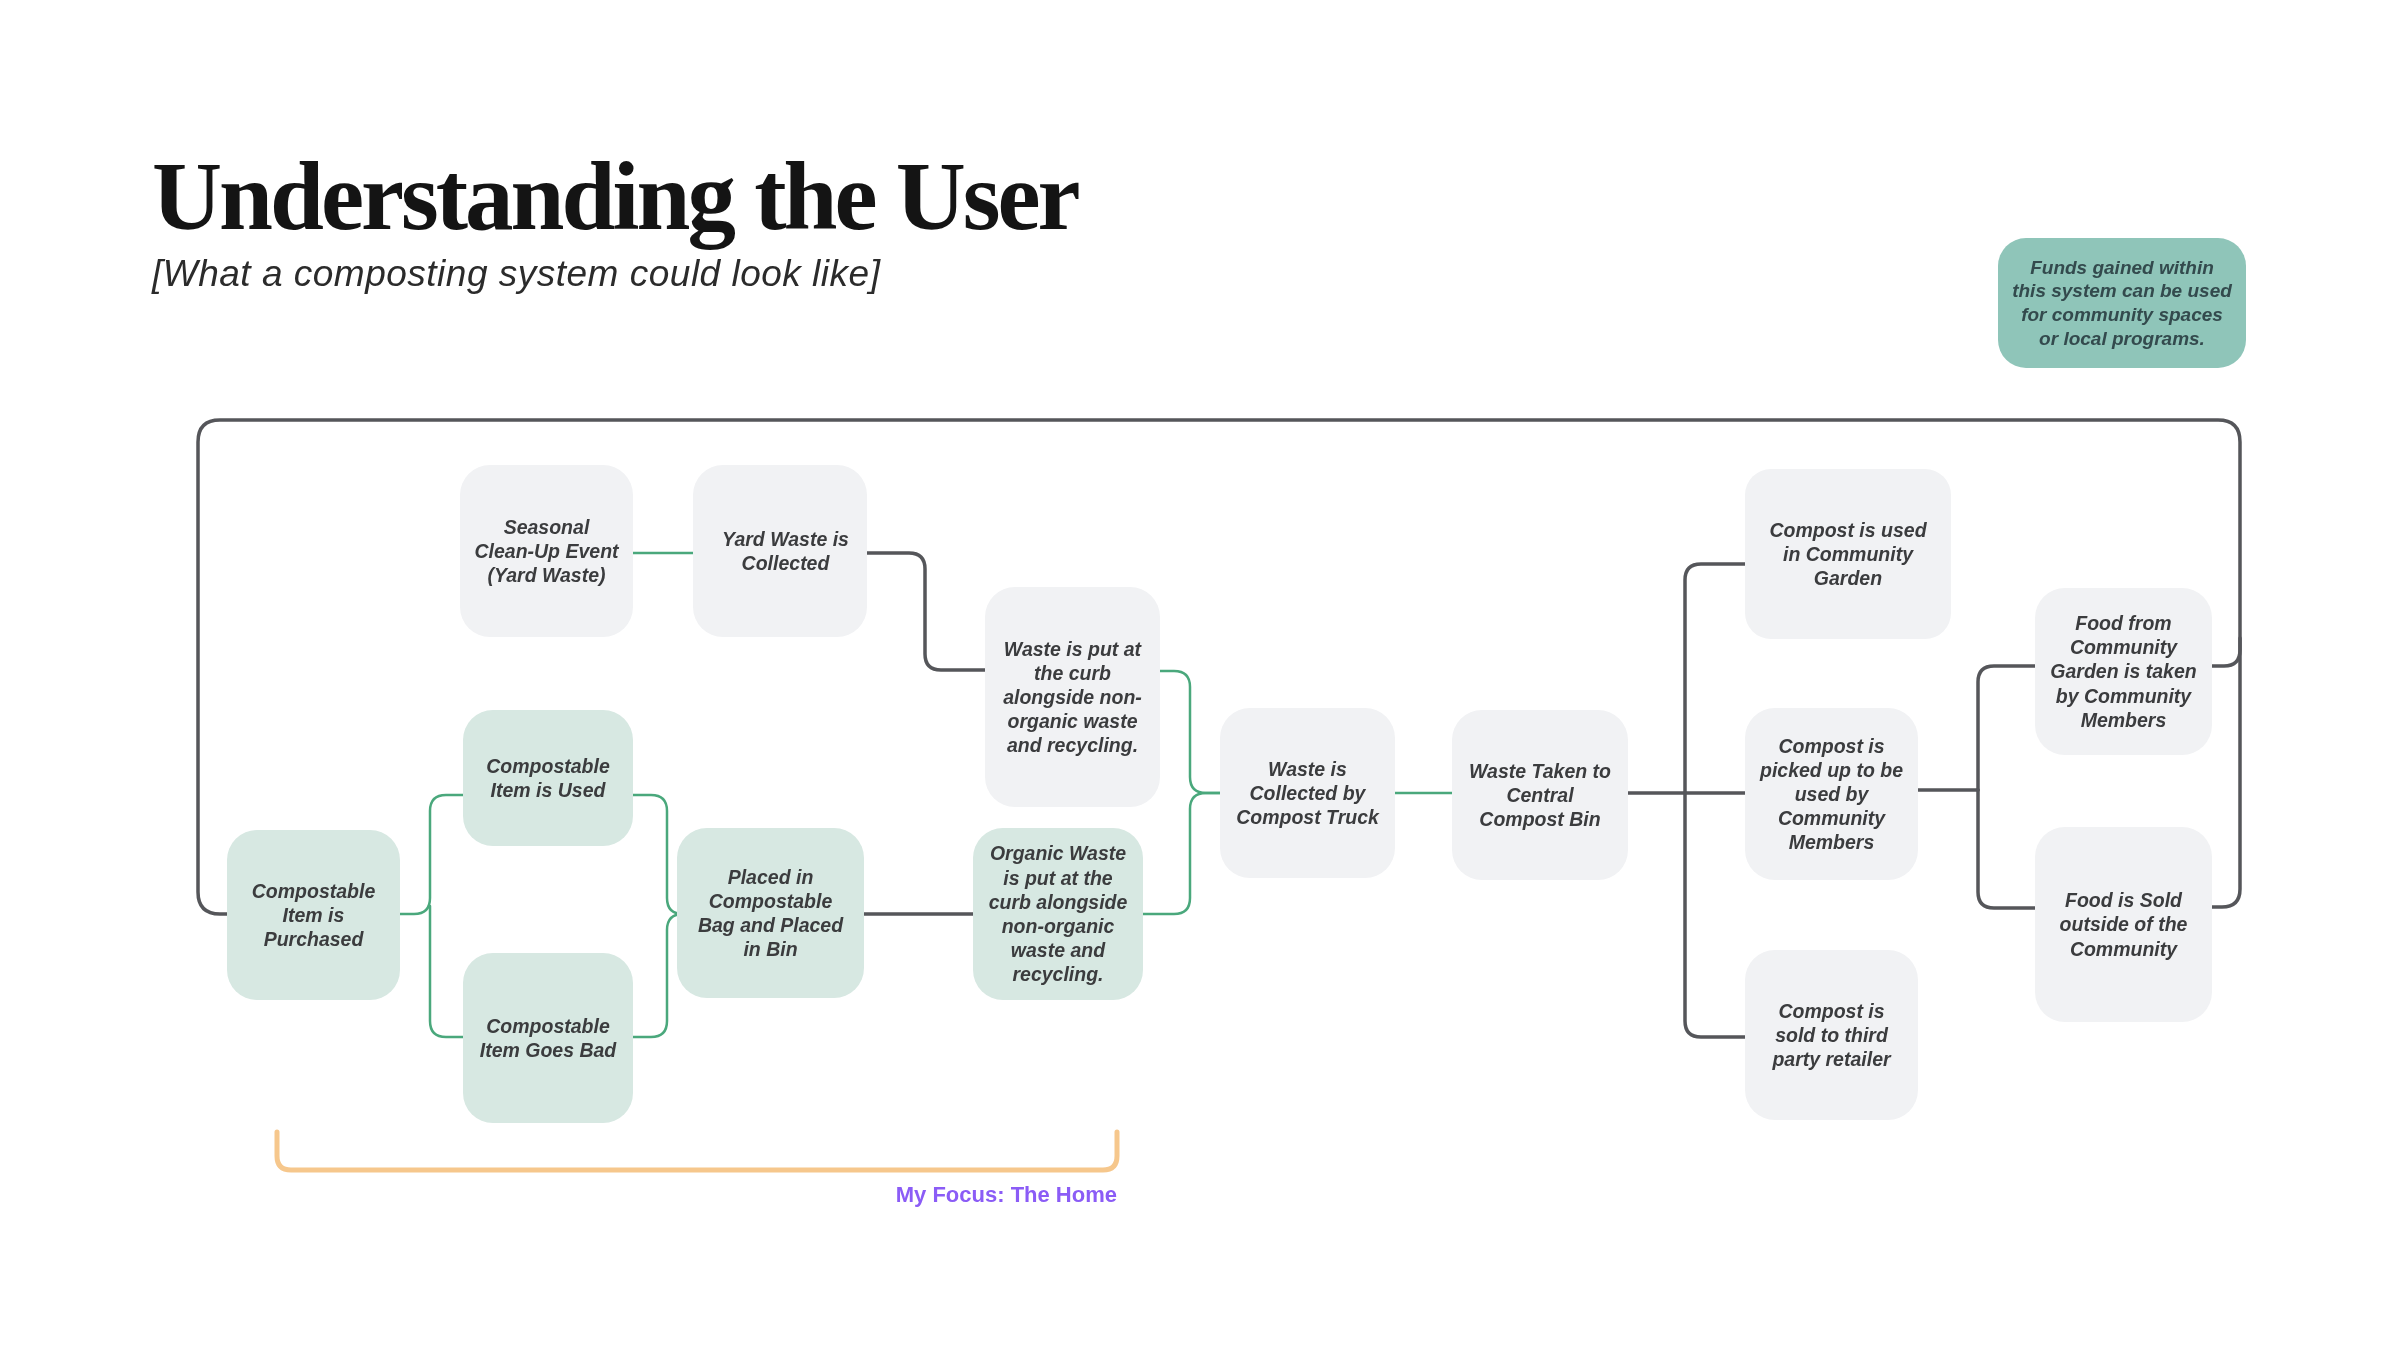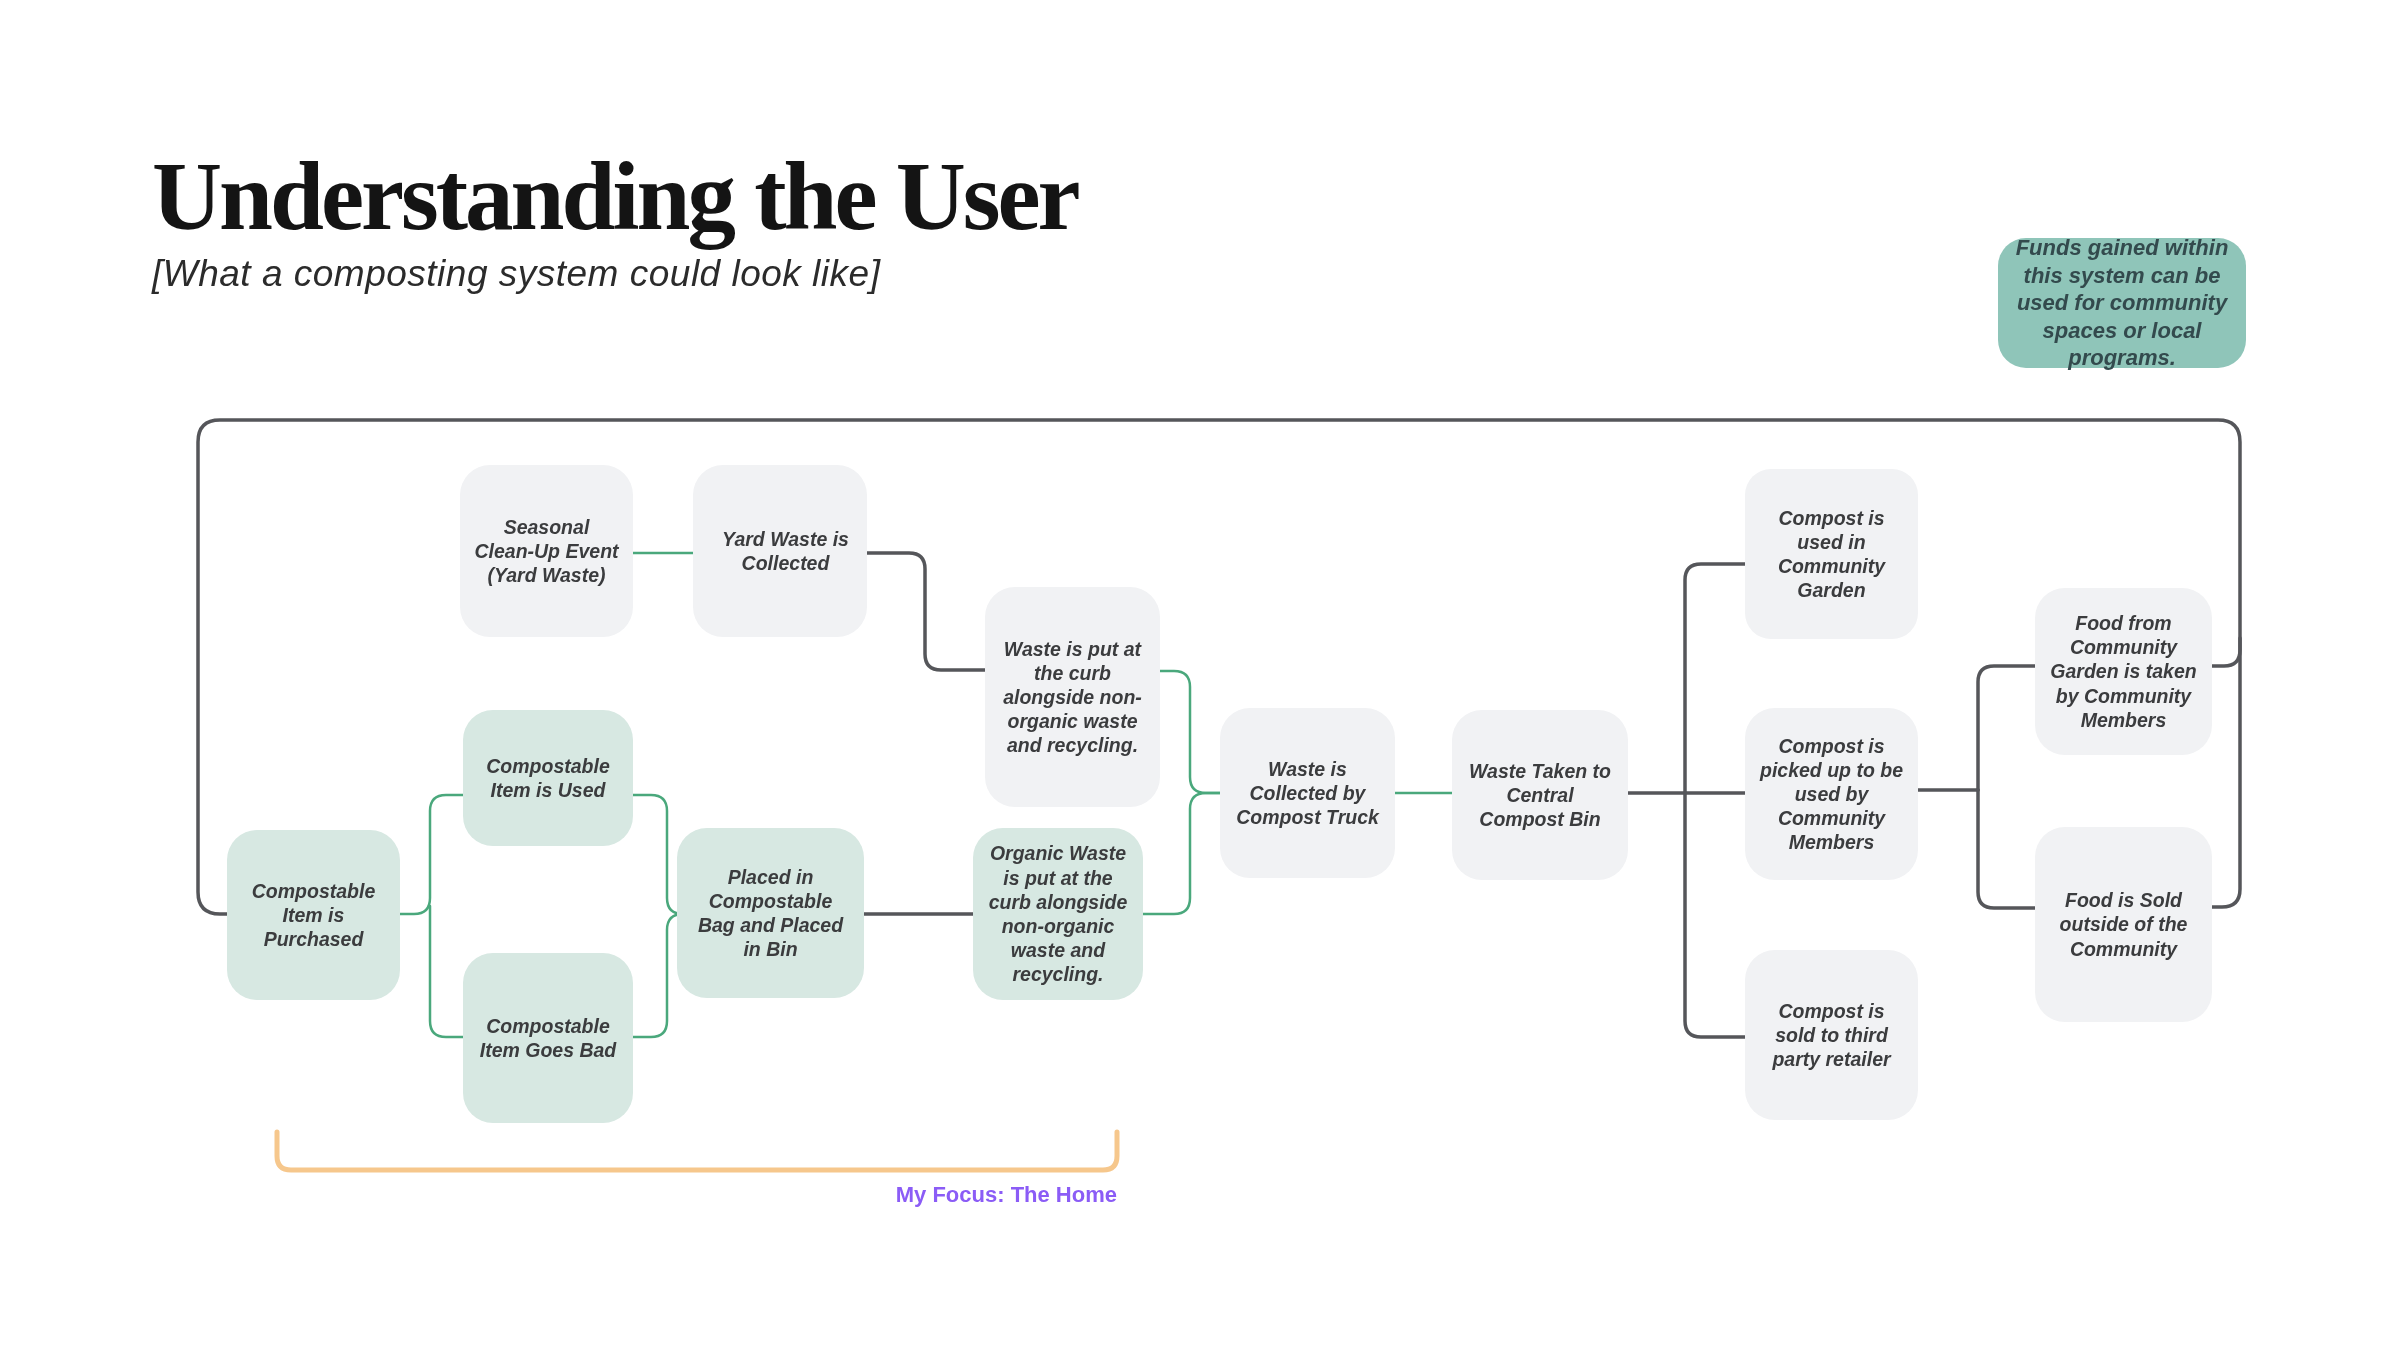--- a/index.html
+++ b/index.html
@@ -28,21 +28,21 @@
   }
   .page-subtitle{
     margin-top:6px;font-style:italic;font-size:37px;letter-spacing:0.5px;
     color:var(--subtitle-color);white-space:nowrap;
   }
   .note{
     position:absolute;left:1998px;top:238px;width:248px;height:130px;
     background:var(--note-teal);border-radius:28px;
     display:flex;align-items:center;justify-content:center;
     padding:8px 14px;box-sizing:border-box;
-    font-style:italic;font-weight:700;font-size:22px;line-height:1.25;
+    font-style:italic;font-weight:700;font-size:19px;line-height:1.25;
     color:var(--note-text);text-align:center;
   }
   .connectors{position:absolute;left:0;top:0;width:2400px;height:1350px;}
   .ln-dark{fill:none;stroke:var(--line-dark);stroke-width:3.5;stroke-linecap:round;}
   .ln-green{fill:none;stroke:var(--line-green);stroke-width:2.5;stroke-linecap:round;}
   .ln-orange{fill:none;stroke:var(--bracket-orange);stroke-width:5;stroke-linecap:round;}
   .node{
     position:absolute;border-radius:30px;display:flex;align-items:center;justify-content:center;
     padding:10px 14px;box-sizing:border-box;text-align:center;
     font-style:italic;font-weight:700;font-size:19.5px;line-height:1.24;
@@ -99,21 +99,21 @@
   <div class="node gray" style="left:460px;top:465px;width:173px;height:172px;">Seasonal Clean-Up Event (Yard Waste)</div>
   <div class="node gray" style="left:693px;top:465px;width:174px;height:172px;padding-left:25px;">Yard Waste is Collected</div>
   <div class="node gray" style="left:985px;top:587px;width:175px;height:220px;">Waste is put at the curb alongside non-organic waste and recycling.</div>
   <div class="node teal" style="left:463px;top:710px;width:170px;height:136px;">Compostable Item is Used</div>
   <div class="node teal" style="left:227px;top:830px;width:173px;height:170px;">Compostable Item is Purchased</div>
   <div class="node teal" style="left:463px;top:953px;width:170px;height:170px;">Compostable Item Goes Bad</div>
   <div class="node teal" style="left:677px;top:828px;width:187px;height:170px;">Placed in Compostable Bag and Placed in Bin</div>
   <div class="node teal" style="left:973px;top:828px;width:170px;height:172px;">Organic Waste is put at the curb alongside non-organic waste and recycling.</div>
   <div class="node gray" style="left:1220px;top:708px;width:175px;height:170px;">Waste is Collected by Compost Truck</div>
   <div class="node gray" style="left:1452px;top:710px;width:176px;height:170px;">Waste Taken to Central Compost Bin</div>
-  <div class="node gray" style="left:1745px;top:469px;width:173px;height:170px;border-radius:26px;">Compost is used in Community Garden</div>
+  <div class="node gray" style="left:1745px;top:469px;width:206px;height:170px;border-radius:26px;">Compost is used in Community Garden</div>
   <div class="node gray" style="left:1745px;top:708px;width:173px;height:172px;">Compost is picked up to be used by Community Members</div>
   <div class="node gray" style="left:1745px;top:950px;width:173px;height:170px;">Compost is sold to third party retailer</div>
   <div class="node gray" style="left:2035px;top:588px;width:177px;height:167px;">Food from Community Garden is taken by Community Members</div>
   <div class="node gray" style="left:2035px;top:827px;width:177px;height:195px;">Food is Sold outside of the Community</div>
 
   <div class="focus-label">My Focus: The Home</div>
 
 </div>
 
 </body></html>

